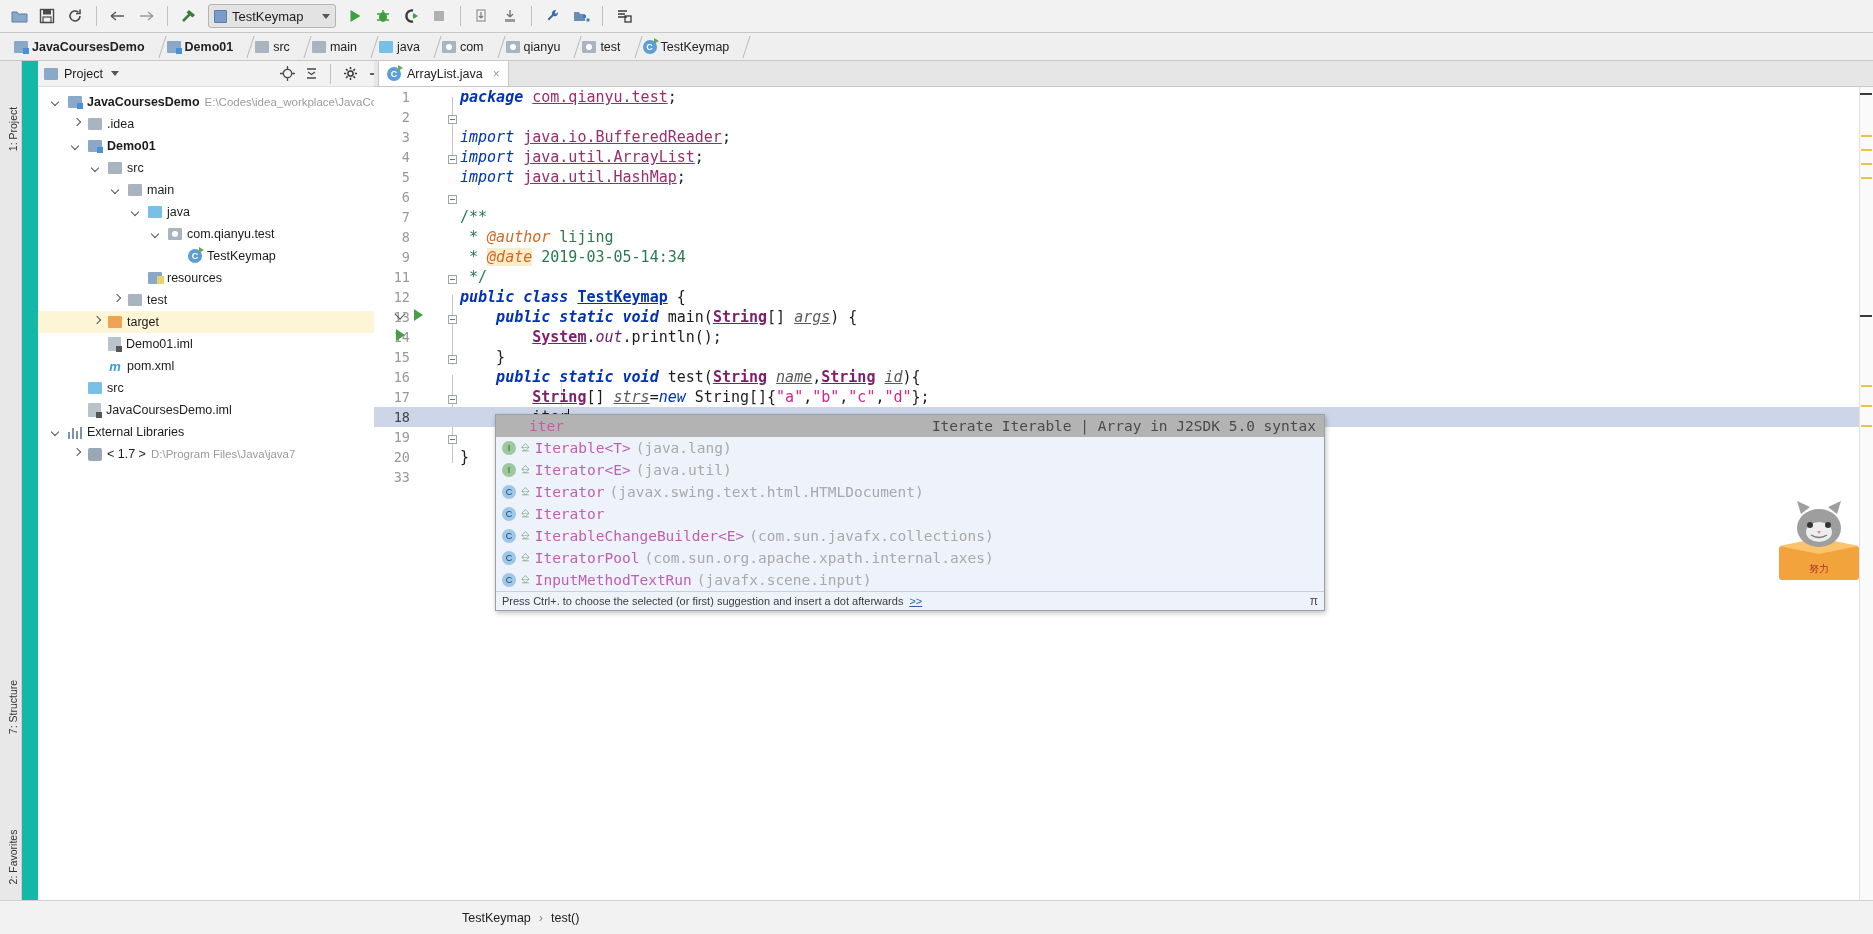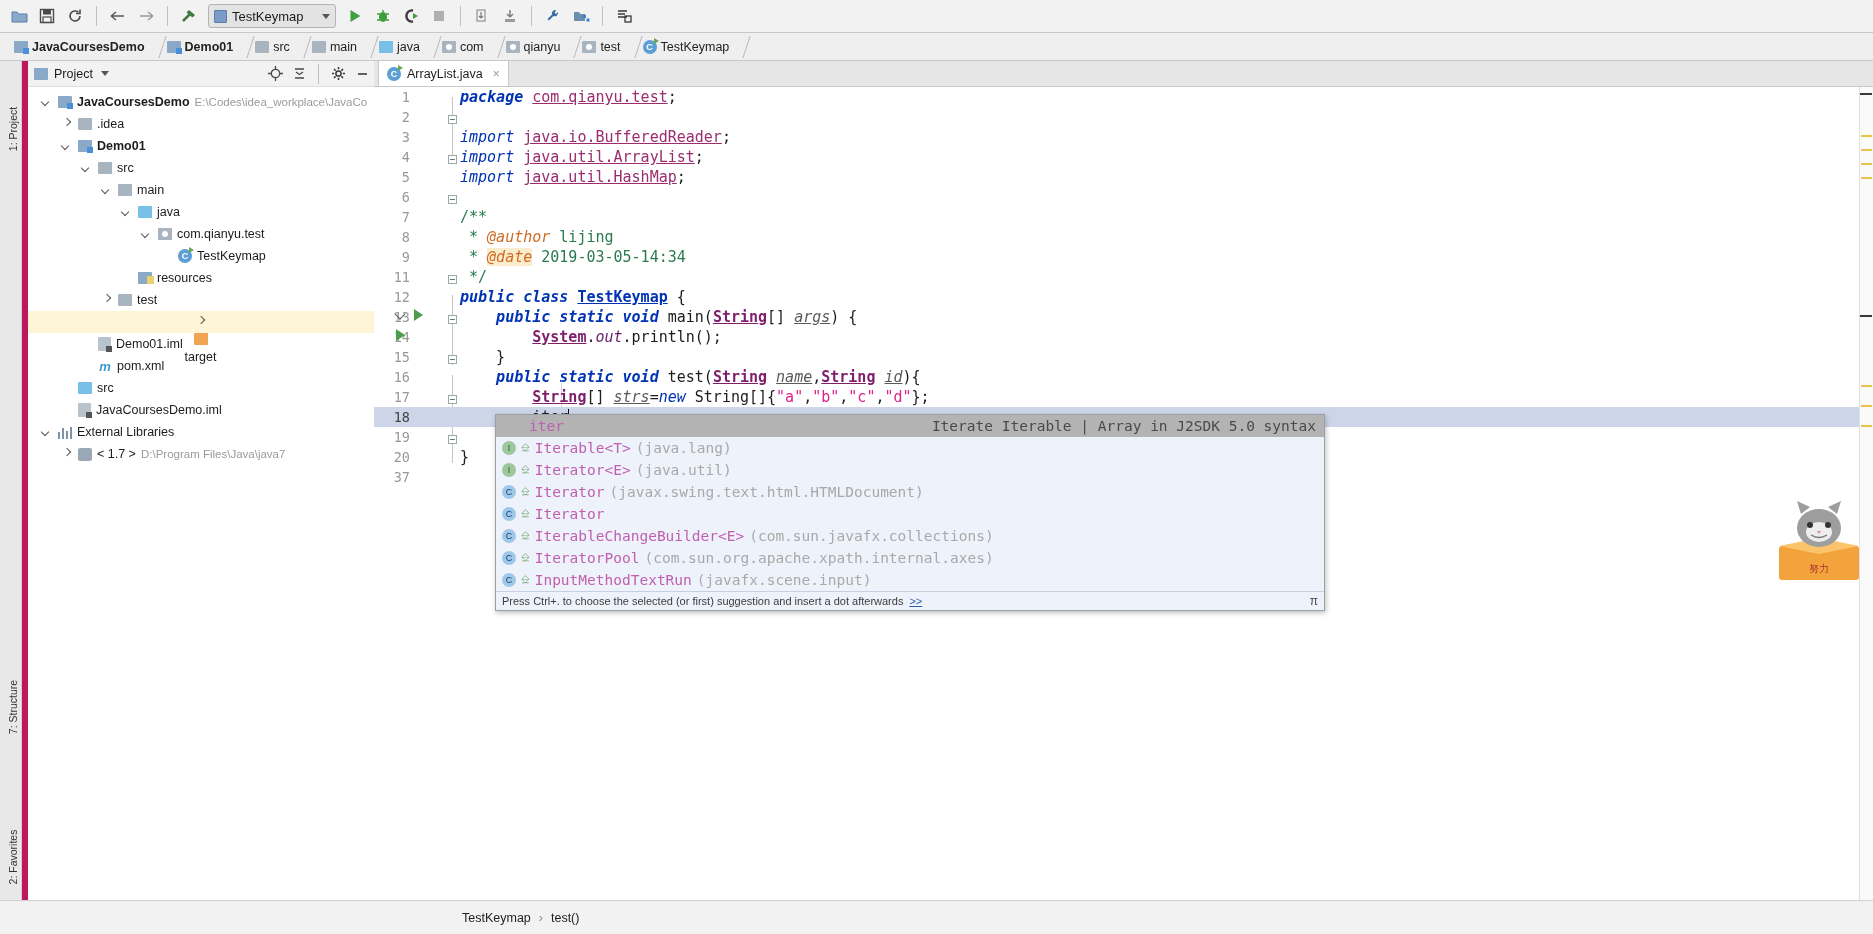--- a/index.html
+++ b/index.html
@@ -2,21 +2,21 @@
 <html><head>
 <meta charset="utf-8">
 <style>
   * { box-sizing: border-box; margin: 0; padding: 0; }
   html, body {
     width: 1873px; height: 934px;
     background: #fff;
     font-family: "Liberation Sans", sans-serif;
     overflow: hidden;
   }
-  .app { position: relative; width: 1873px; height: 934px; background:#be185d; }
+  .app { position: relative; width: 1873px; height: 934px; background:#14b8a6; }
 
   
   .toolbar {
     position:absolute; left:0; top:0; width:1873px; height:33px;
     background:#f2f2f2; border-bottom:1px solid #c8c8c8;
     display:flex; align-items:center; padding-left:6px; gap:2px;
   }
   .tbtn { width:26px; height:26px; display:flex; align-items:center; justify-content:center;
           border-radius:3px; position:relative; }
   .tsep { width:1px; height:20px; background:#c0c0c0; margin:0 6px; }
@@ -48,28 +48,28 @@
      border-left:5px solid #6aa84f;border-top:3px solid transparent;border-bottom:3px solid transparent;}
 
   
   .rail { position:absolute; left:0; top:61px; width:22px; height:873px; background:#e8e8e8; border-right:1px solid #cfcfcf;}
   .rail-lbl { position:absolute; left:-22px; width:70px; text-align:center; font-size:10.5px; color:#333;
      transform:rotate(-90deg); white-space:nowrap;}
   .rail-lbl.t1{top:62px;}
   .rail-lbl.t2{top:640px;} .rail-lbl.t3{top:790px;}
 
   
-  .proj { position:absolute; left:28px; top:61px; width:352px; height:873px; background:#fff; border-right:3px solid #22c55e;}
+  .proj { position:absolute; left:38px; top:61px; width:352px; height:873px; background:#fff; border-right:1px solid #22c55e;}
   .proj-head { height:26px; background:#f2f2f2; border-bottom:1px solid #ddd;
      display:flex; align-items:center; padding:0 6px; gap:6px;}
   .proj-title{font-size:12.5px;color:#1c1c1c;}
   .proj-head-ic{width:18px;height:18px;display:flex;align-items:center;justify-content:center;}
   .tree { padding-top:4px; font-size:12.5px; color:#1c1c1c; }
   .trow { display:flex; align-items:center; height:22px; gap:5px; white-space:nowrap; padding-right:4px;}
-  .trow.hl { background:#fdf5d6;flex-direction:column; }
+  .trow.hl { background:#fdf5d6; }
   .arrow { width:12px; height:12px; flex:none; position:relative; }
   .arrow.r::before{content:'';position:absolute;left:3px;top:1px;width:5px;height:5px;
      border-right:1.6px solid #555;border-bottom:1.6px solid #555;transform:rotate(-45deg);}
   .arrow.d::before{content:'';position:absolute;left:1px;top:3px;width:5px;height:5px;
      border-right:1.6px solid #555;border-bottom:1.6px solid #555;transform:rotate(45deg);}
   .tlbl.b{font-weight:bold;}
   .tpath{color:#9a9a9a;font-size:11.5px;overflow:hidden;}
   .pkg-ic{width:14px;height:12px;background:#a8b4bf;border-radius:1px;position:relative;flex:none;}
   .pkg-ic::after{content:'';position:absolute;left:4px;top:3px;width:6px;height:6px;border-radius:50%;background:#fff;}
   .iml-ic{width:13px;height:14px;background:#b9c3cc;border-radius:1px;position:relative;flex:none;}
@@ -493,21 +493,21 @@
           <div class="ln"><span class="num">11</span><span class="code"><span class="cmt"> */</span></span></div>
           <div class="ln"><span class="num">12</span><span class="code"><span class="kw">public class </span><span class="cls-t">TestKeymap</span><span class="plain"> {</span></span></div>
           <div class="ln"><span class="num">13</span><span class="code"><span class="kw">    public static void </span><span class="meth">main</span><span class="plain">(</span><span class="id-u">String</span><span class="plain">[] </span><span class="param">args</span><span class="plain">) {</span></span></div>
           <div class="ln"><span class="num">14</span><span class="code"><span class="plain">        </span><span class="id-u">System</span><span class="plain">.</span><span class="fld">out</span><span class="meth">.println();</span></span></div>
           <div class="ln"><span class="num">15</span><span class="code"><span class="plain">    }</span></span></div>
           <div class="ln"><span class="num">16</span><span class="code"><span class="kw">    public static void </span><span class="meth">test</span><span class="plain">(</span><span class="id-u">String</span><span class="plain"> </span><span class="param">name</span><span class="plain">,</span><span class="id-u">String</span><span class="plain"> </span><span class="param">id</span><span class="plain">){</span></span></div>
           <div class="ln"><span class="num">17</span><span class="code"><span class="plain">        </span><span class="id-u">String</span><span class="plain">[] </span><span class="param">strs</span><span class="plain">=</span><span class="kw2">new </span><span class="plain">String</span><span class="plain">[]{</span><span class="str">"a"</span><span class="plain">,</span><span class="str">"b"</span><span class="plain">,</span><span class="str">"c"</span><span class="plain">,</span><span class="str">"d"</span><span class="plain">};</span></span></div>
           <div class="ln cur"><span class="num">18</span><span class="code"><span class="plain">        iter</span><span class="cursor-bar"></span></span></div>
           <div class="ln"><span class="num">19</span><span class="code"></span></div>
           <div class="ln"><span class="num">20</span><span class="code"><span class="plain">}</span></span></div>
-          <div class="ln"><span class="num">37</span><span class="code"></span></div>
+          <div class="ln"><span class="num">33</span><span class="code"></span></div>
         </div>
 
       <div class="fold minus" style="top:28px"></div>
       <div class="fold minus" style="top:68px"></div>
       <div class="fold minus" style="top:108px"></div>
       <div class="fold minus" style="top:188px"></div>
       <div class="fold minus" style="top:228px"></div>
       <div class="fold minus" style="top:268px"></div>
       <div class="fold minus" style="top:308px"></div>
       <div class="fold minus" style="top:348px"></div>

